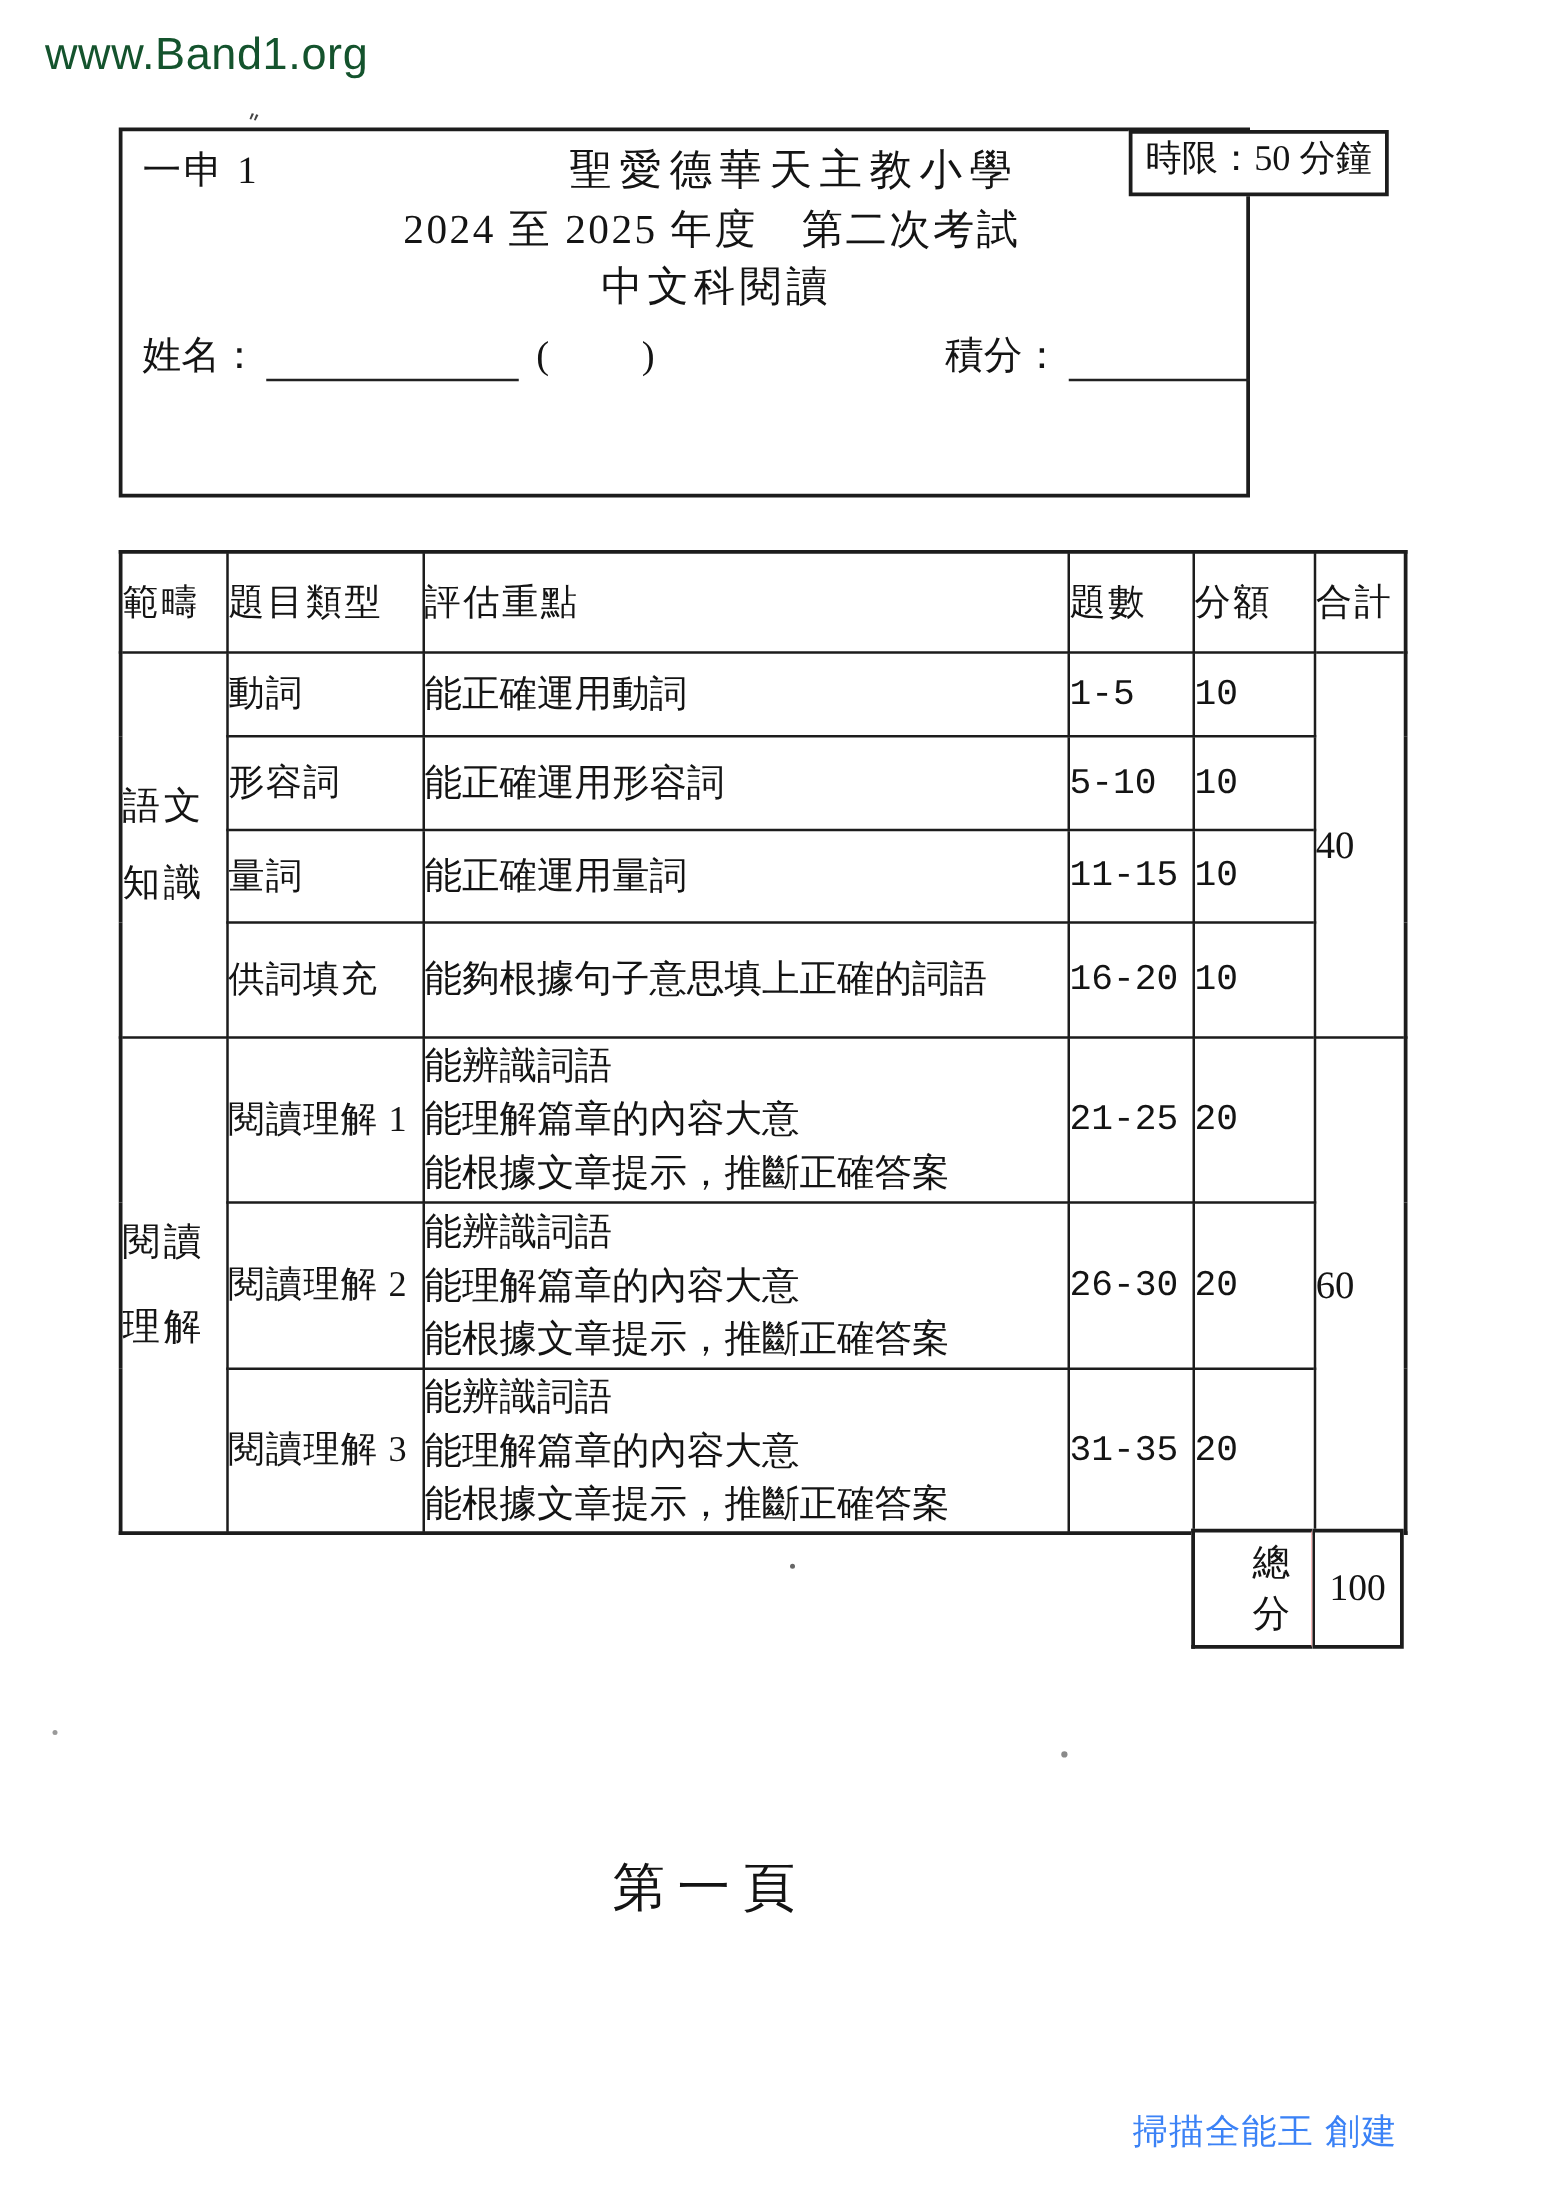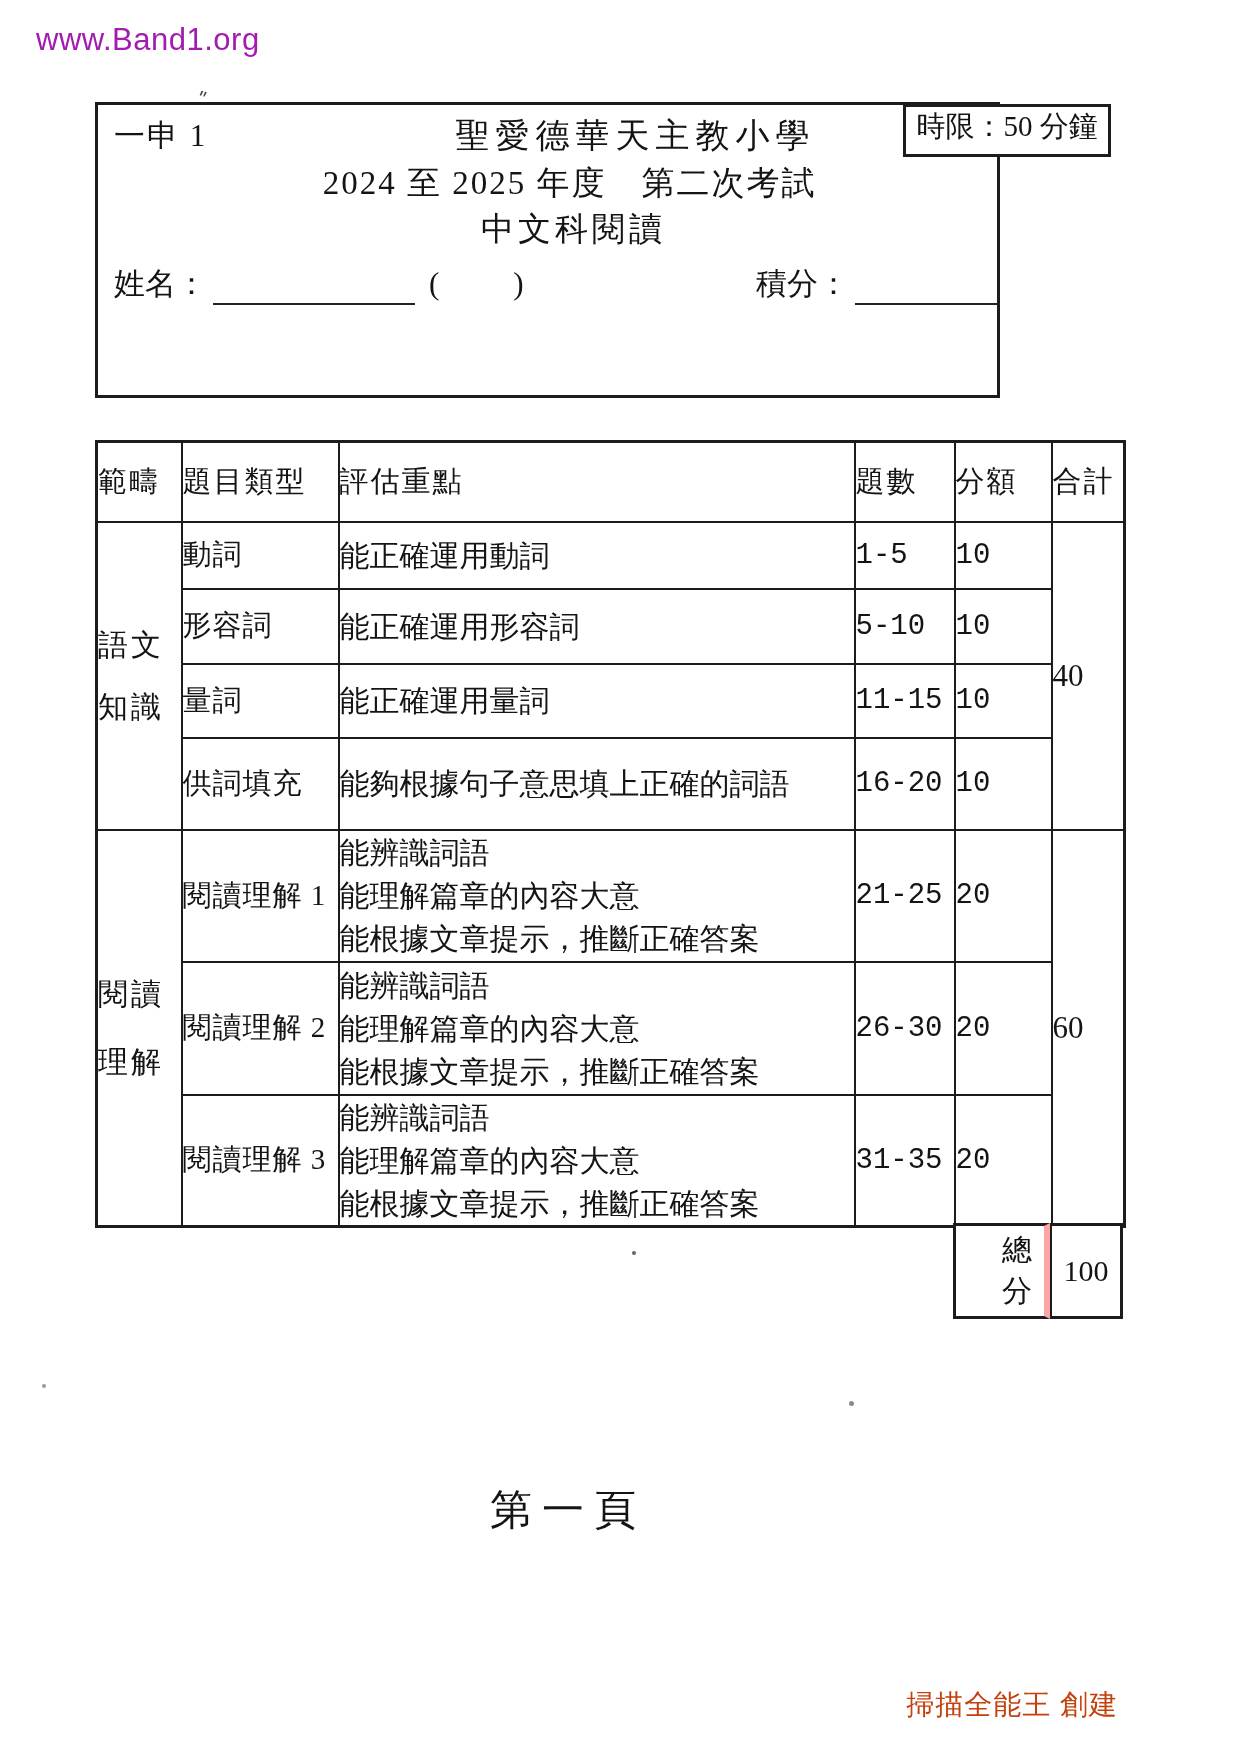--- a/index.html
+++ b/index.html
@@ -7,21 +7,21 @@
     width:1240px;height:1754px;position:relative;
     background:#ffffff;color:#141414;
     font-family:"Liberation Serif", serif;
     overflow:hidden;
   }
   *{box-sizing:border-box;}
 
   .watermark{
     position:absolute;left:36px;top:22px;
     font-family:"Liberation Sans", sans-serif;
-    font-size:31px;color:#a21caf;letter-spacing:0.5px;
+    font-size:36px;color:#14532d;letter-spacing:0.5px;
   }
 
   
   .header-box{
     position:absolute;left:95px;top:102px;width:905px;height:296px;
     border:3px solid #1c1c1c;background:#fff;
   }
   .paper-code{position:absolute;left:16px;top:10px;font-size:31px;letter-spacing:2px;}
   .hdr-line{position:absolute;left:0;right:0;text-align:center;}
   .school{top:8px;font-size:34px;letter-spacing:6px;transform:translateX(88px);font-family:Liberation Mono, monospace;}
@@ -69,31 +69,31 @@
   
   .grand-total{
     position:absolute;left:953px;top:1223px;height:96px;
     display:flex;z-index:2;
   }
   .gt-cell{
     border:3px solid #1c1c1c;background:#fff;
     display:flex;align-items:center;justify-content:center;
     font-size:30px;
   }
-  .gt-label{width:97px;border-right:6px solid #fca5a5;letter-spacing:2px;padding-left:46px;}
+  .gt-label{width:97px;border-right:1px solid #fca5a5;letter-spacing:2px;padding-left:46px;}
   .gt-value{width:73px;border-left:2px solid #1c1c1c;}
 
   .page-number{
     position:absolute;left:0;right:0;top:1482px;text-align:center;
     font-size:42px;letter-spacing:10px;transform:translateX(-52px);
   }
   .scanner-credit{
     position:absolute;right:122px;top:1686px;
     font-size:28px;letter-spacing:1px;
-    font-family:"Liberation Sans", sans-serif;color:#c2410c;
+    font-family:"Liberation Sans", sans-serif;color:#3b82f6;
   }
 
   .dot{position:absolute;border-radius:50%;}
   .dot1{left:632px;top:1251px;width:4px;height:4px;background:#666;}
   .dot2{left:849px;top:1401px;width:5px;height:5px;background:#8a8a8a;}
   .dot3{left:42px;top:1384px;width:4px;height:4px;background:#9a9a9a;}
   .tick-mark{
     position:absolute;left:197px;top:88px;font-size:20px;color:#444;
     transform:rotate(14deg);font-family:"DejaVu Sans", sans-serif;
   }

